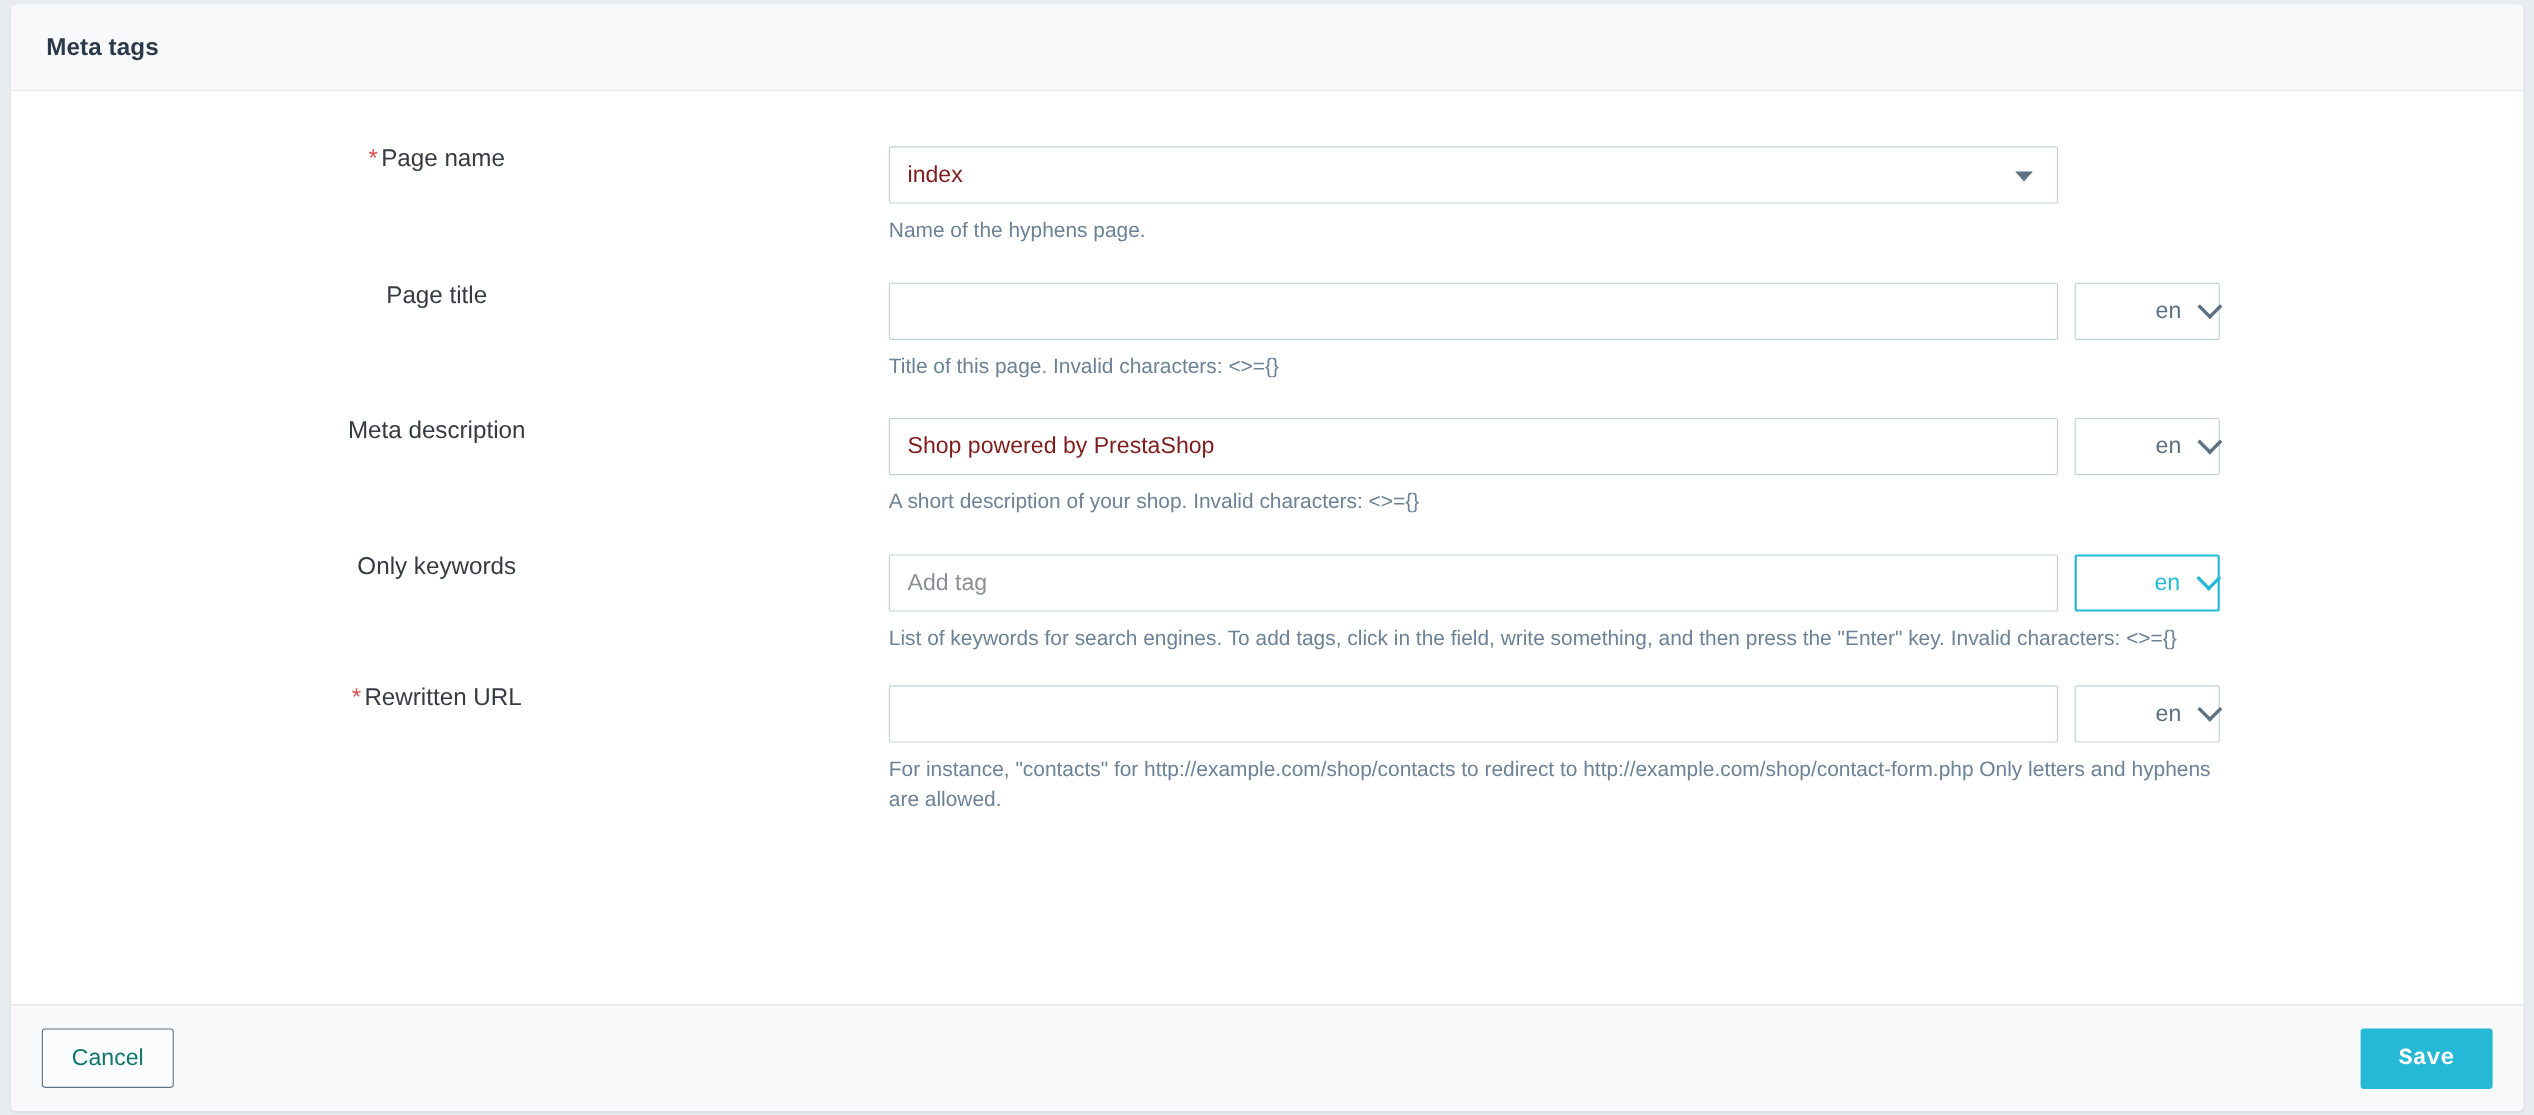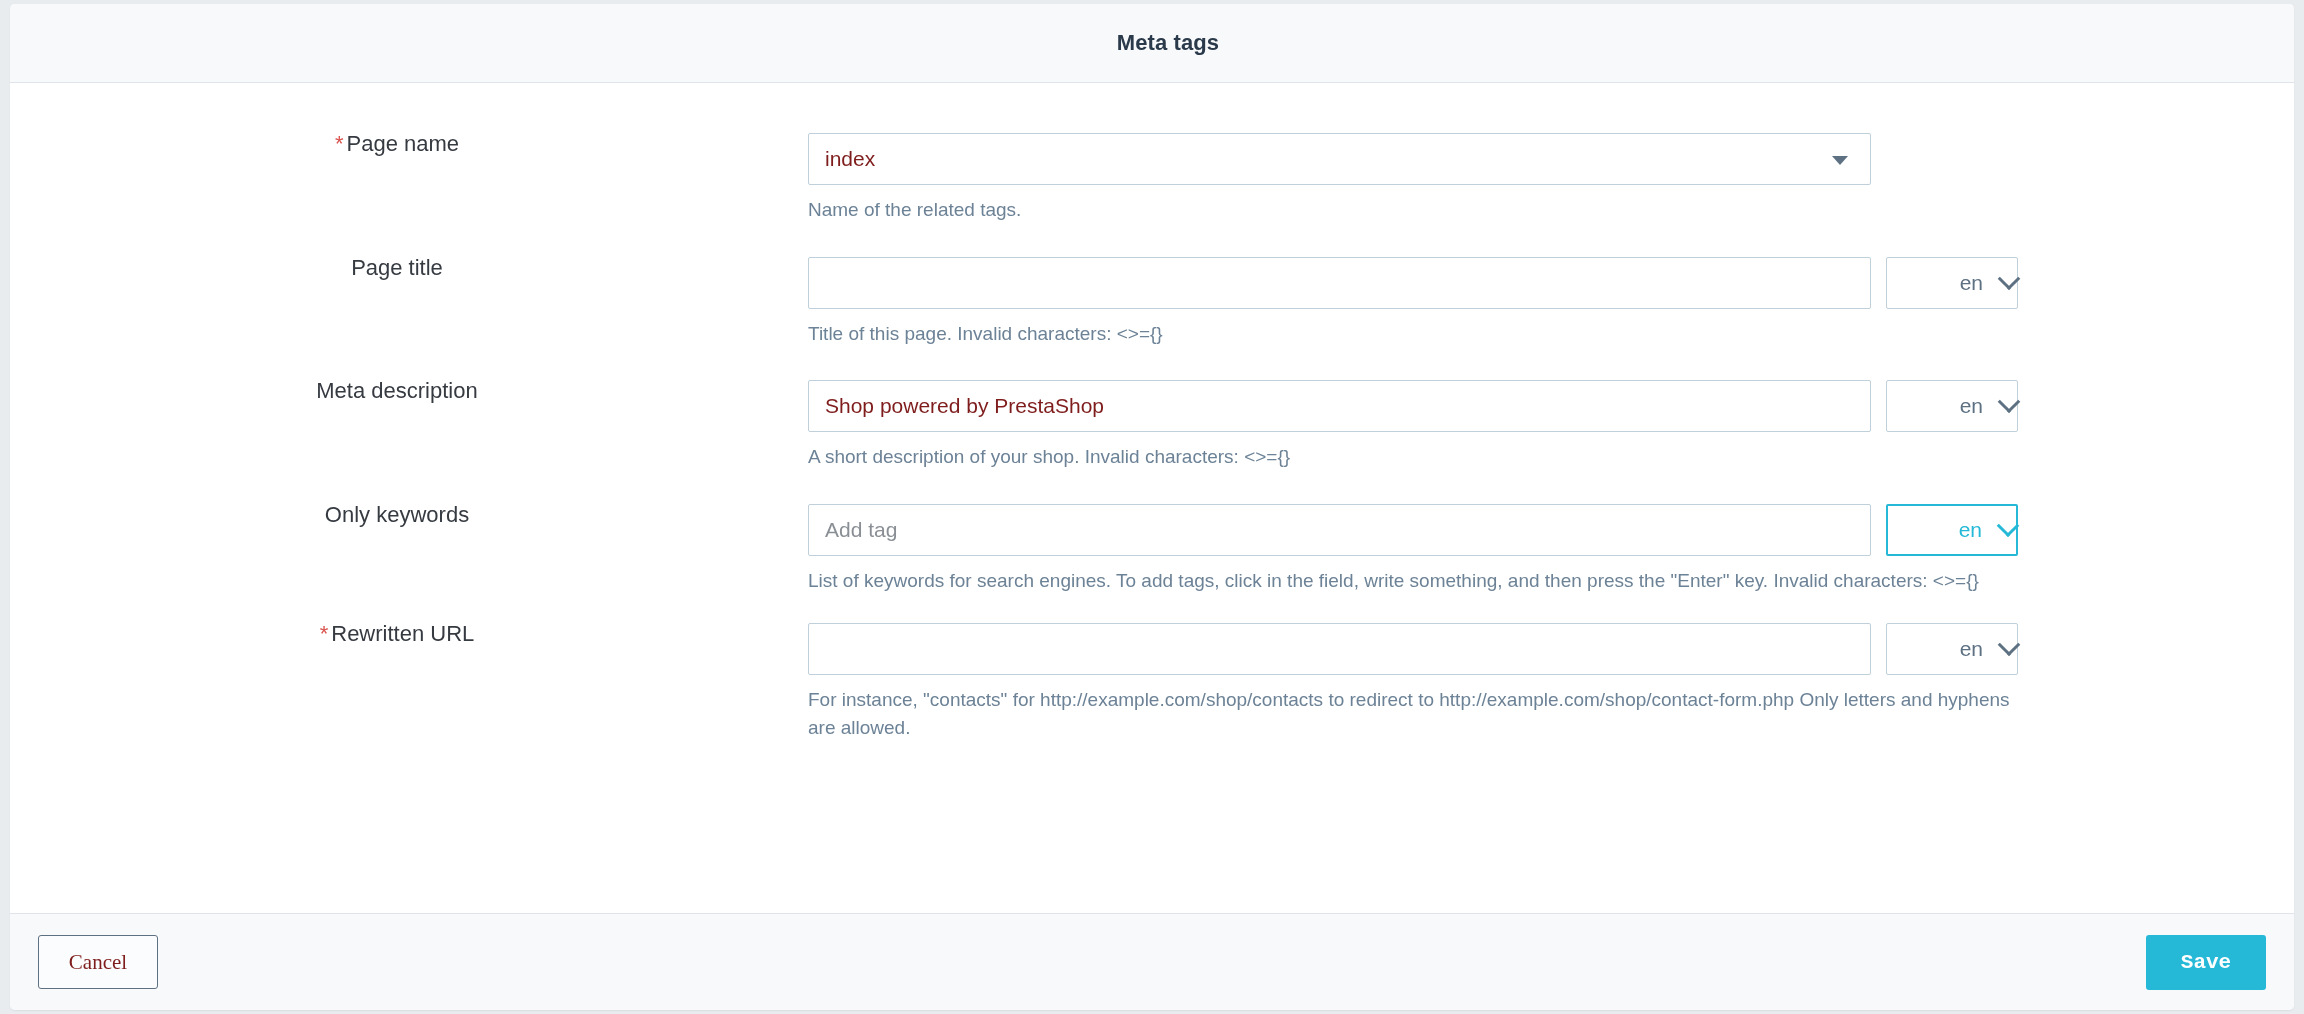--- a/index.html
+++ b/index.html
@@ -20,21 +20,20 @@
     overflow: hidden;
     display: flex; flex-direction: column;
   }
   .card-header {
     height: 79px;
     flex: 0 0 79px;
     background: #f8f9fb;
     border-bottom: 1px solid #dfe4ea;
     display: flex; align-items: center;
     padding-left: 32px;
-    justify-content: center;
   }
   .card-header-title {
     font-size: 22px;
     font-weight: bold;
     color: #2b3a4a;
     letter-spacing: 0.1px;
   }
   .card-body {
     flex: 1 1 auto;
     background: #ffffff;
@@ -139,23 +138,23 @@
     justify-content: space-between;
     padding: 0 28px;
   }
   .btn-cancel {
     height: 54px;
     min-width: 120px;
     padding: 0 22px;
     background: #fbfcfd;
     border: 1px solid #5d7183;
     border-radius: 3px;
-    color: #7f1d1d;
-    font-size: 21px;
-    font-family: Liberation Serif, serif;
+    color: #0f766e;
+    font-size: 21px;
+    font-family: Liberation Sans, sans-serif;
     cursor: pointer;
     display: flex; align-items: center; justify-content: center;
   }
   .btn-save {
     height: 55px;
     min-width: 120px;
     padding: 0 26px;
     background: #25b9d7;
     border: none;
     border-radius: 3px;
@@ -182,21 +181,21 @@
       <div class="label-col">
         <span class="req-star">*</span><span>Page name</span>
       </div>
       <div class="field-col">
         <div class="field-line">
           <div class="input-box input-wide">
             <span>index</span>
             <span class="select-caret"></span>
           </div>
         </div>
-        <div class="help">Name of the related tags.</div>
+        <div class="help">Name of the hyphens page.</div>
       </div>
     </div>
     <div class="row-gap-a"></div>
 
     <div class="form-row">
       <div class="label-col">
         <span>Page title</span>
       </div>
       <div class="field-col">
         <div class="field-line">

